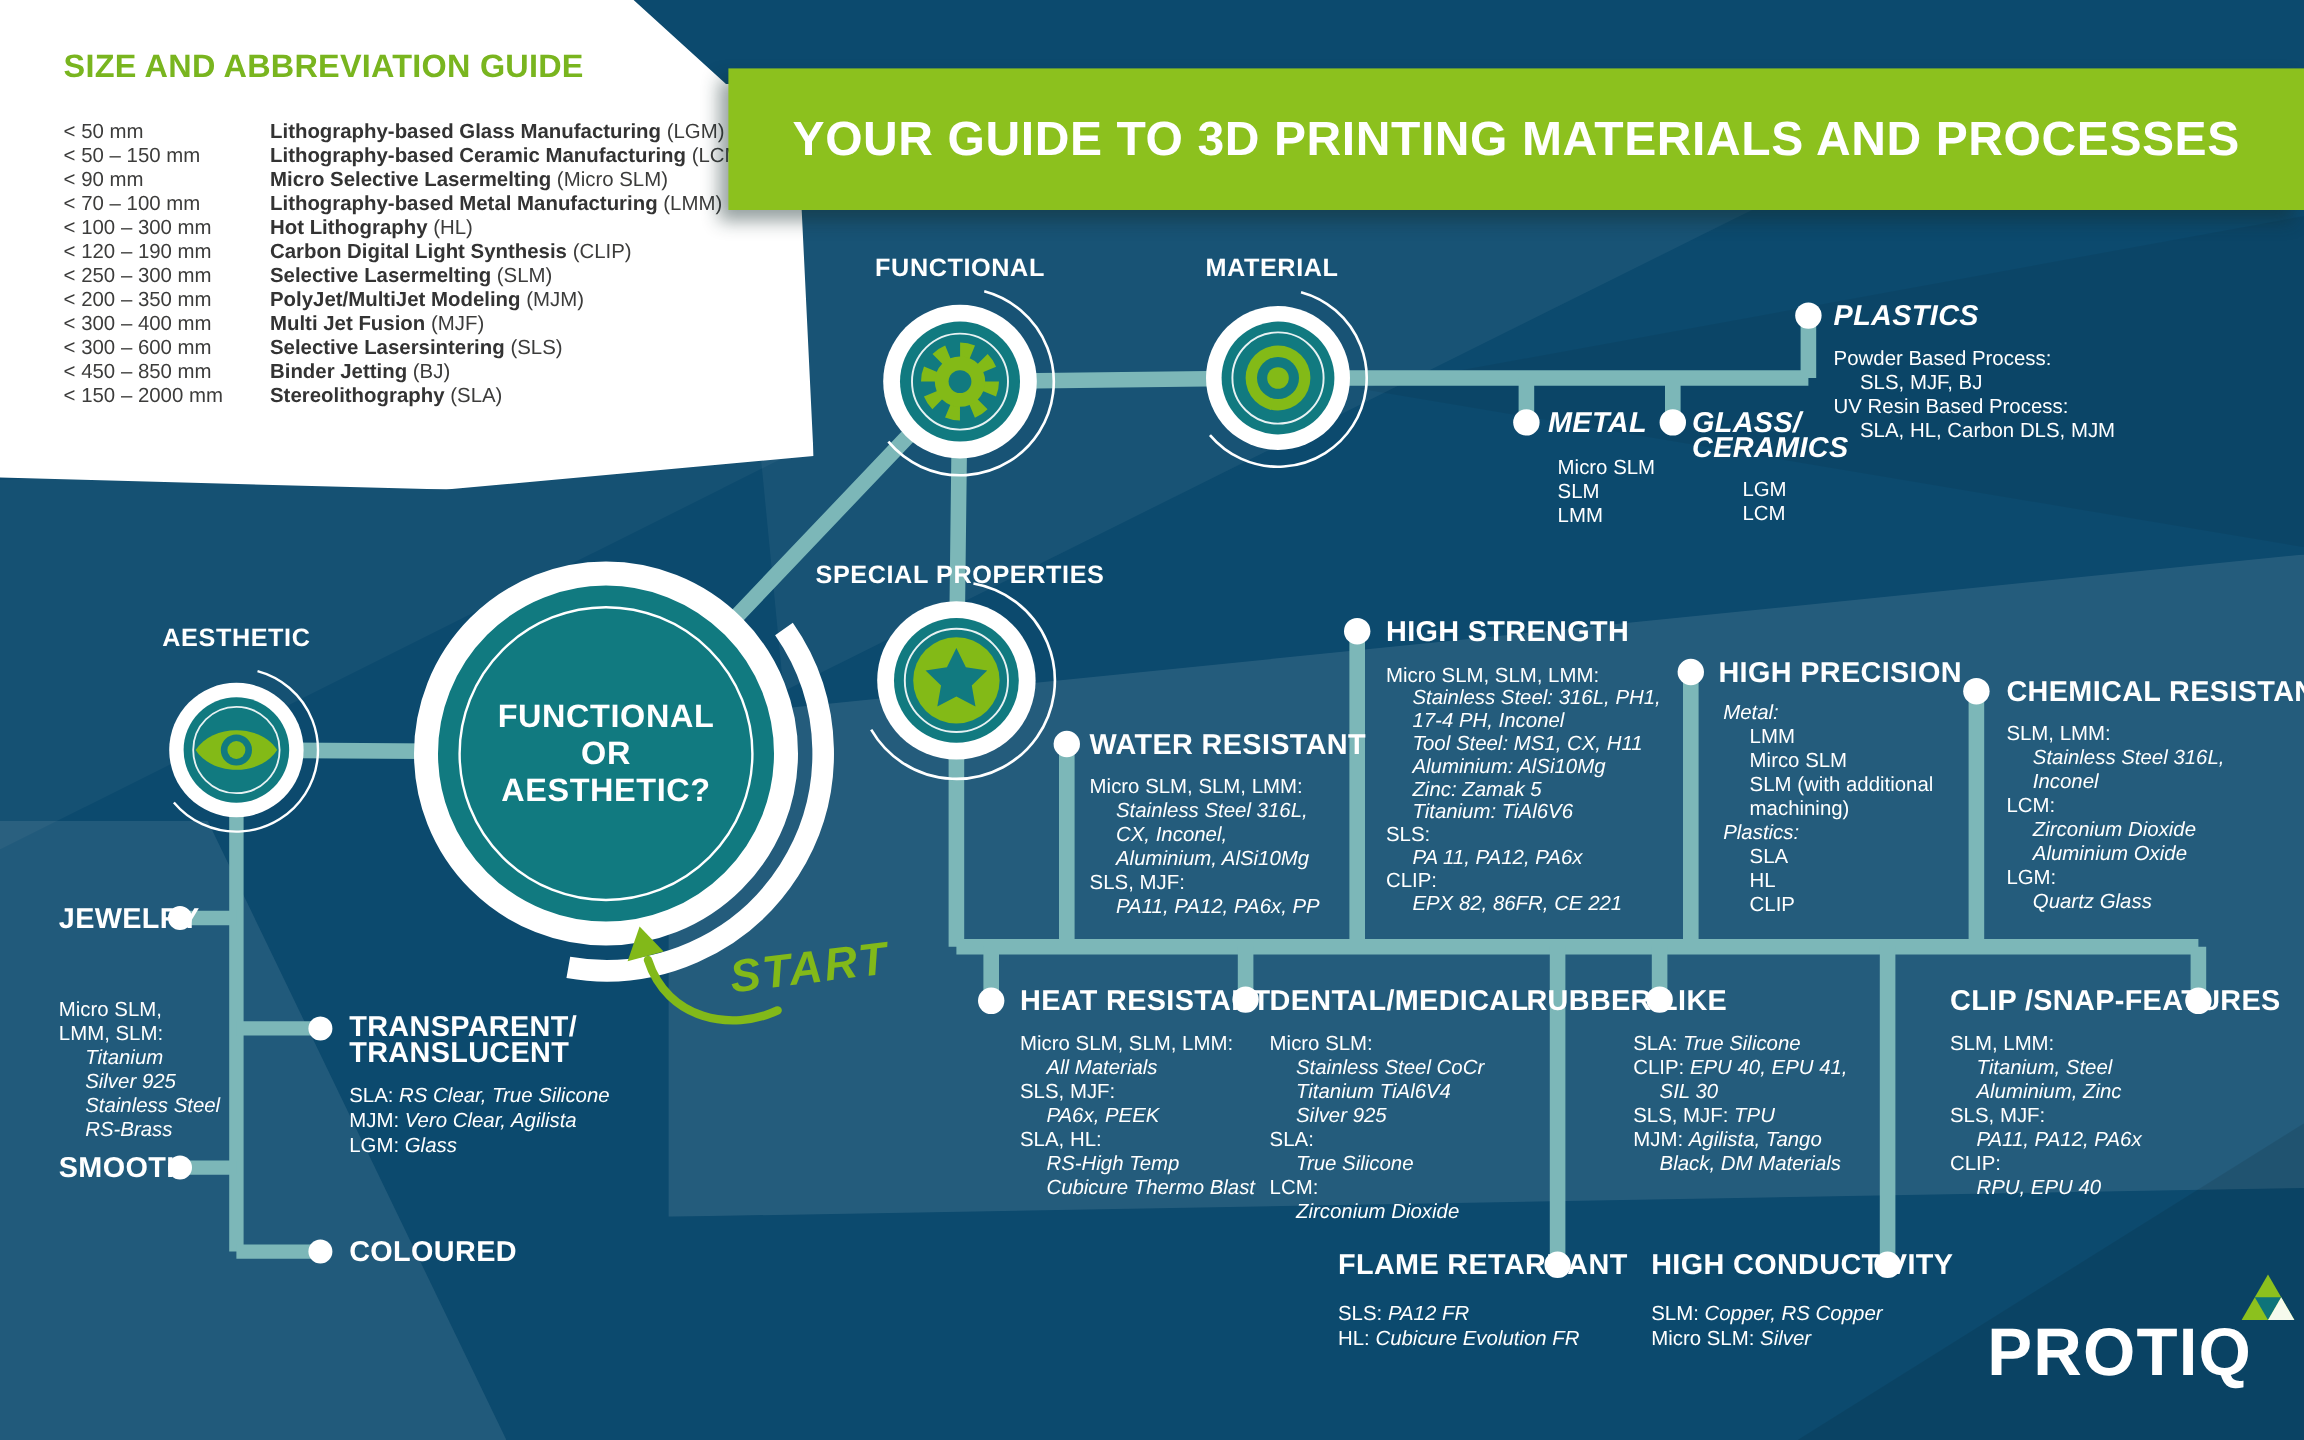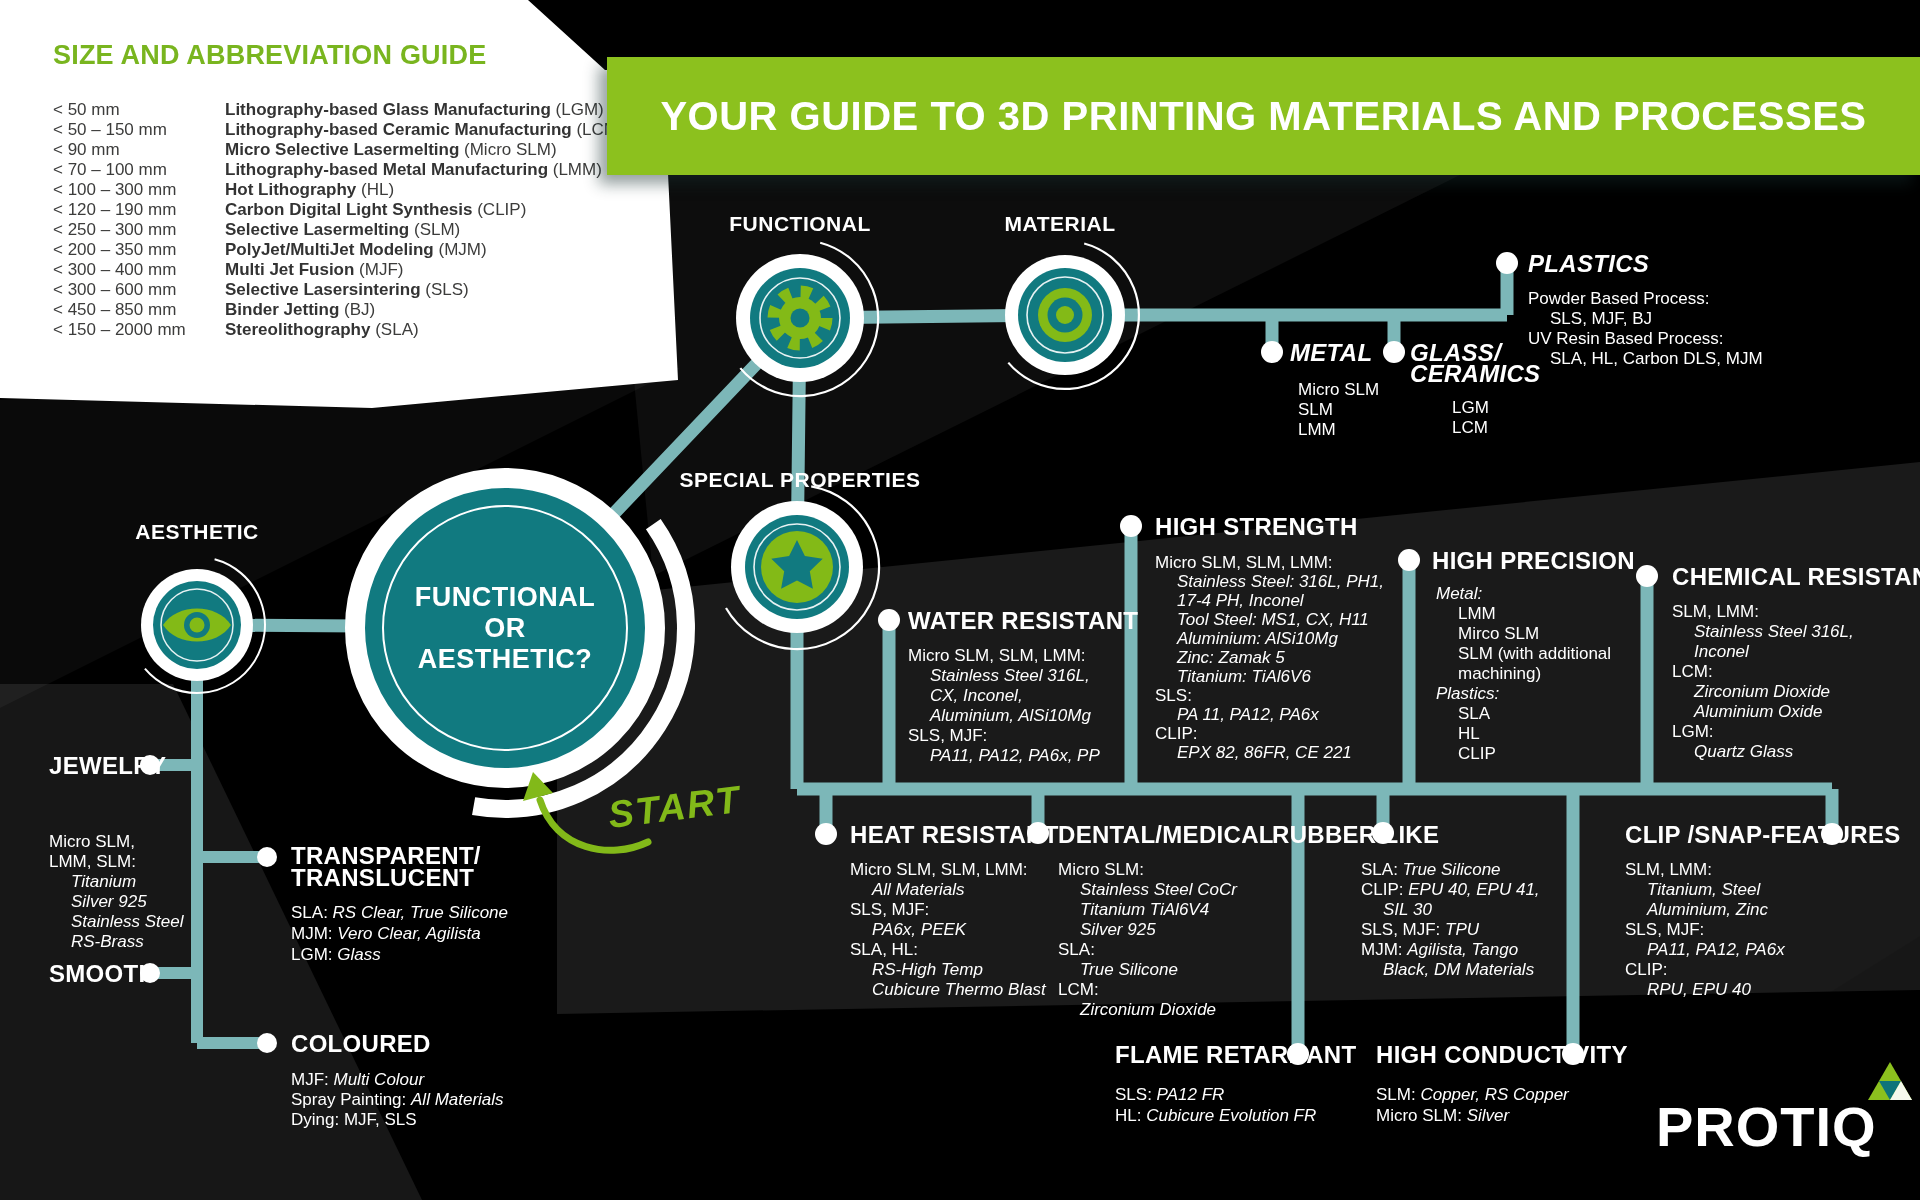--- a/index.html
+++ b/index.html
@@ -1,17 +1,17 @@
 <!DOCTYPE html>
 <html><head>
 <meta charset="utf-8">
 <style>
   html,body{margin:0;padding:0;background:#062f33;}
   #stage{position:relative;width:1920px;height:1200px;overflow:hidden;
-         background:#000000;font-family:"Liberation Sans",sans-serif;}
+         background:#0c4a6e;font-family:"Liberation Sans",sans-serif;}
   .wedge{position:absolute;inset:0;pointer-events:none;}
   #w-main{background:rgba(255,255,255,.10);clip-path:polygon(557px 600px,1920px 462px,1920px 990px,557px 1014px);}
   #w-bl{background:rgba(255,255,255,.09);clip-path:polygon(0 684px,173px 684px,422px 1200px,0 1200px);}
   #w-top{background:rgba(255,255,255,.05);clip-path:polygon(614px 175px,1460px 175px,653px 576px);}
   #w-right{background:rgba(0,0,0,.06);clip-path:polygon(1920px 180px,1920px 456px,1133px 324px);}
   #w-br{background:rgba(0,0,0,.09);clip-path:polygon(1498px 1200px,1920px 936px,1920px 1200px);}
   #w-card{background:rgba(255,255,255,.04);clip-path:polygon(0 400px,680px 368px,0 708px);}
   #art{position:absolute;left:0;top:0;z-index:1;}
   #card{position:absolute;left:0;top:0;width:700px;height:460px;background:#ffffff;z-index:2;
         clip-path:polygon(0 0,528px 0,605px 70px,663px 70px,678px 380px,372px 408px,0 398px);}
@@ -382,21 +382,16 @@
       <div class="ln"><span>TRANSPARENT/</span></div>
       <div class="ln"><span>TRANSLUCENT</span></div>
     </div>
   <div class="list lh21" style="left:291px;top:902px;">
       <div class="ln"><span>SLA: </span><span class="it">RS Clear, True Silicone</span></div>
       <div class="ln"><span>MJM: </span><span class="it">Vero Clear, Agilista</span></div>
       <div class="ln"><span>LGM: </span><span class="it">Glass</span></div>
     </div>
 
   <div class="lbl" style="left:291px;top:1033px;">COLOURED</div>
-  <div class="list lh20" style="left:291px;top:1070px;">
-      <div class="ln"><span>MJF: </span><span class="it">Multi Colour</span></div>
-      <div class="ln"><span>Spray Painting: </span><span class="it">All Materials</span></div>
-      <div class="ln"><span>Dying: MJF, SLS</span></div>
-    </div>
 
   <div id="logo-text">PROTIQ</div>
 
 </div>
 
 </body></html>

